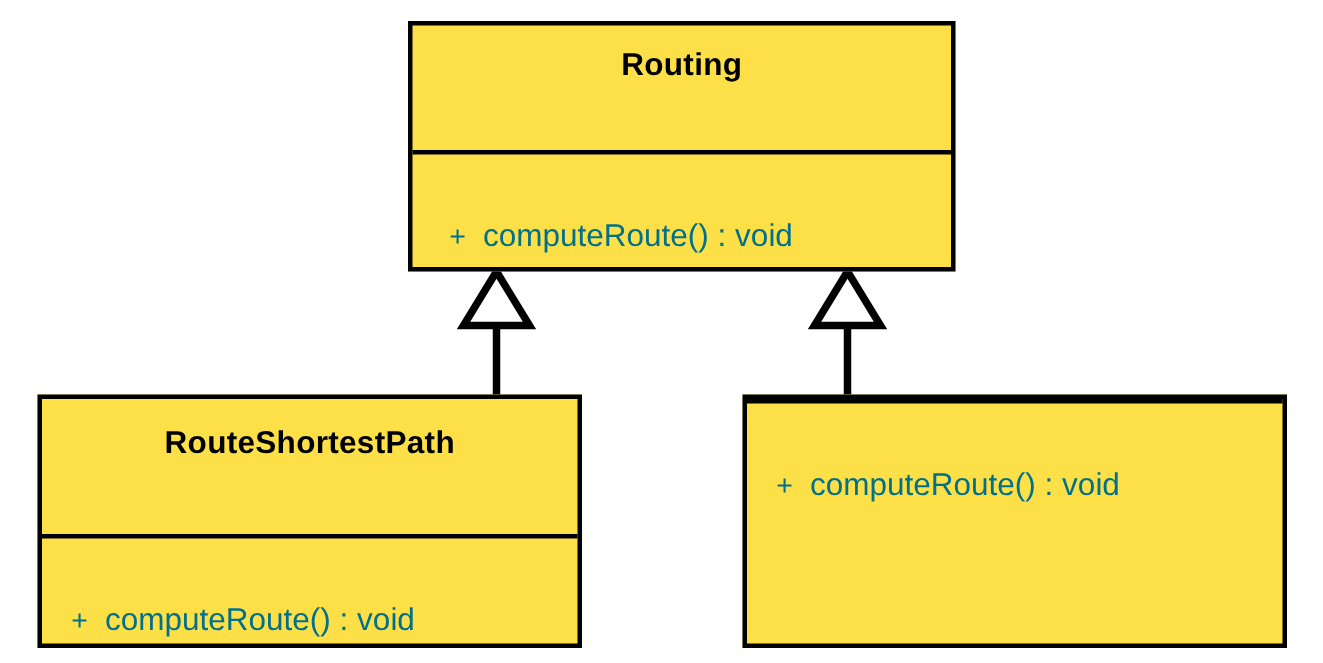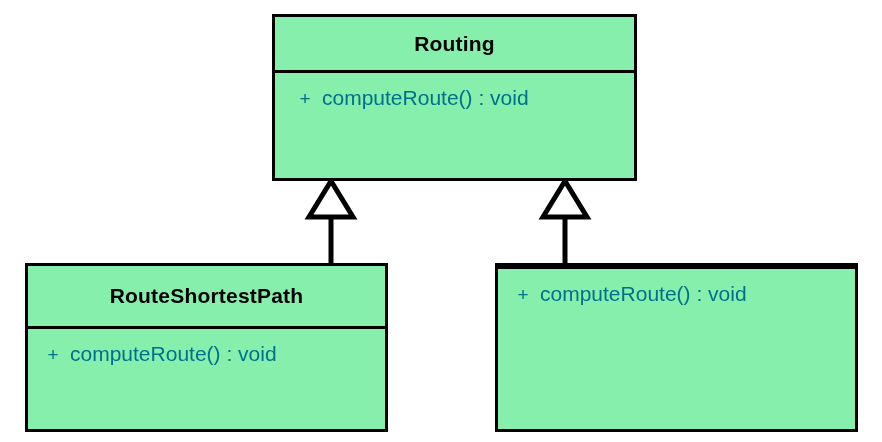--- a/index.html
+++ b/index.html
@@ -27,24 +27,25 @@
     top: 0;
     width: 882px;
     height: 442px;
     pointer-events: none;
   }
 
   
   .uml-class {
     position: absolute;
     box-sizing: border-box;
-    background: #86efac;
+    background: #fde047;
     border: 3px solid #000000;
     display: flex;
     flex-direction: column;
+    gap: 30px;
   }
 
   .uml-class-name {
     box-sizing: border-box;
     display: flex;
     align-items: center;
     justify-content: center;
     font-weight: bold;
     color: #000000;
     letter-spacing: 0.2px;

